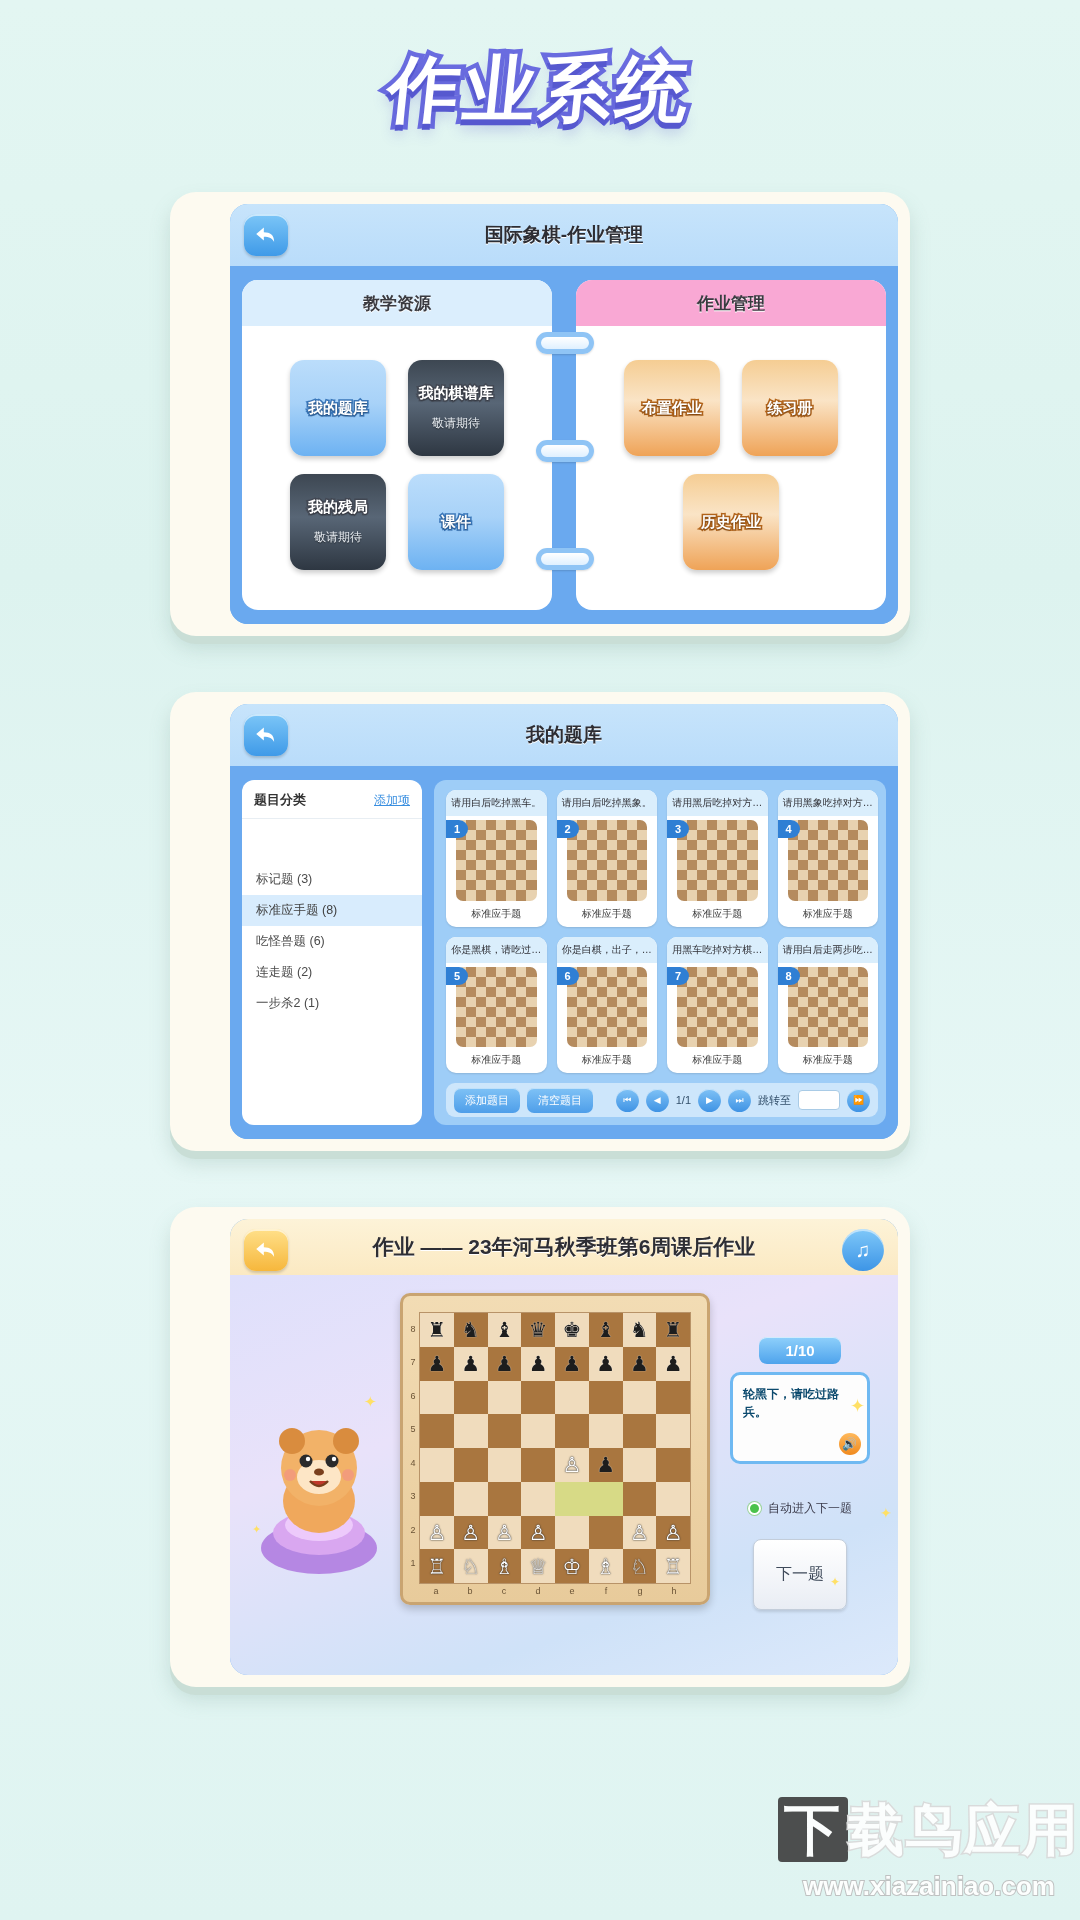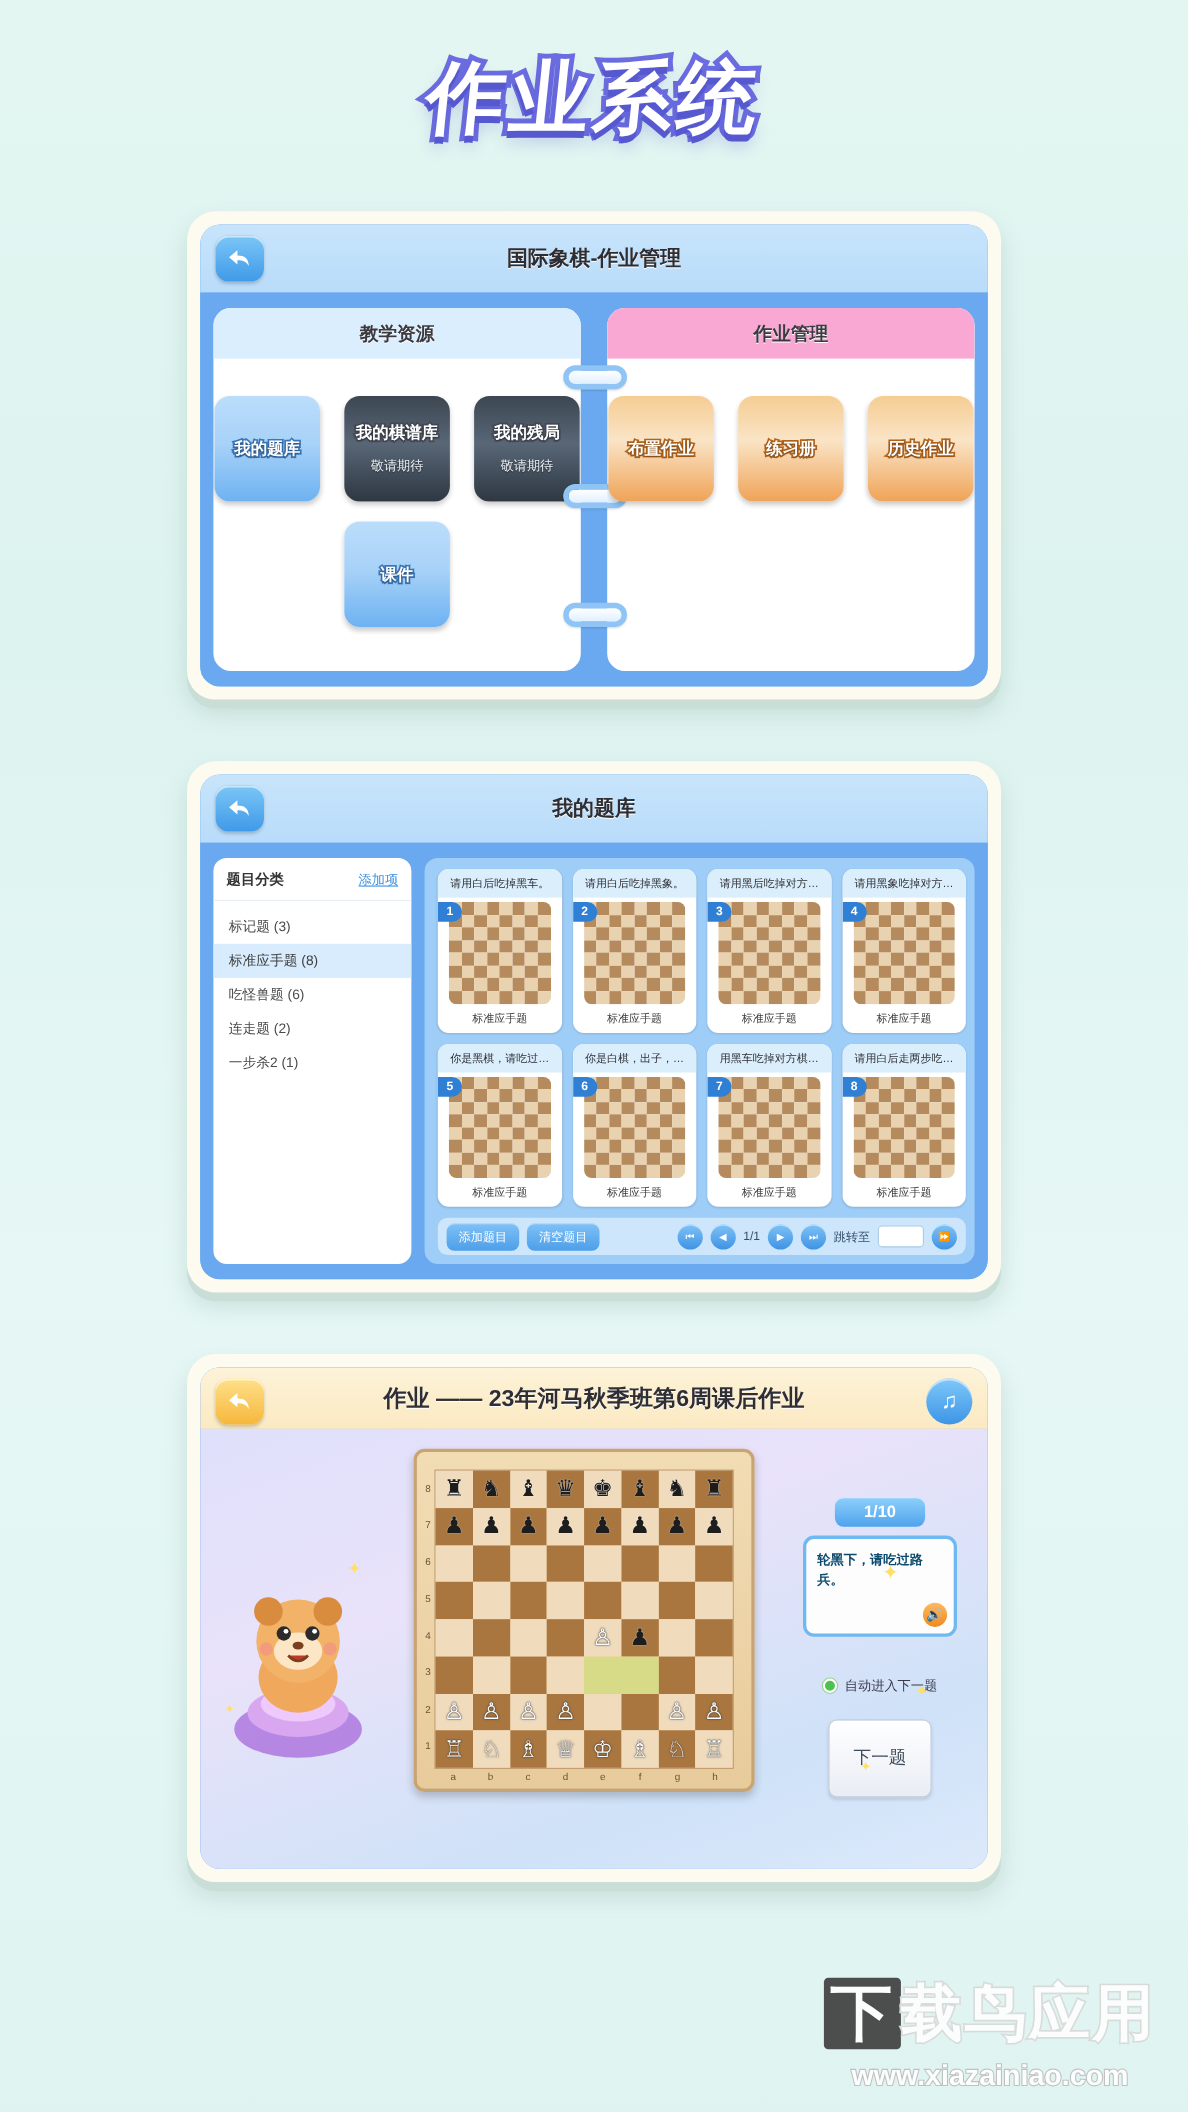--- a/index.html
+++ b/index.html
@@ -36,20 +36,21 @@
     margin: 0 auto;
     background: #fdfaf0;
     border-radius: 26px;
     box-shadow: 0 8px 0 #c9ded6, 0 12px 20px rgba(110,150,140,.25);
     padding: 12px;
   }
   .panel-inner {
     border-radius: 18px;
     overflow: hidden;
     background: #6aa9ef;
+    margin-left: 48px;
   }
   .panel-head {
     height: 62px;
     background: linear-gradient(180deg,#c7e4fb 0%, #b9dcfa 100%);
     position: relative;
     display: flex;
     align-items: center;
     justify-content: center;
   }
   .panel-head .title {
@@ -150,21 +151,21 @@
     background: #6aa9ef;
     padding: 14px 12px;
     display: flex;
     gap: 12px;
   }
   .cat-box {
     width: 180px;
     background: #ffffff;
     border-radius: 12px;
     overflow: hidden;
-    display: flex; flex-direction: column;
+    display: flex; flex-direction: column; gap: 37px;
   }
   .cat-head {
     display: flex; align-items: center; justify-content: space-between;
     padding: 11px 12px 9px 12px;
     border-bottom: 1px solid #e8eef3;
   }
   .cat-head .ch-title { font-size: 13px; font-weight: bold; color: #333; }
   .cat-head .ch-add { font-size: 12px; color: #3a8fe0; text-decoration: underline; cursor: pointer; }
   .cat-list { padding: 8px 0; }
   .cat-item {
@@ -381,21 +382,21 @@
     cursor: pointer;
     box-shadow: 0 2px 3px rgba(0,0,0,.12);
   }
 
   
   .spark { position: absolute; color: #ffe066; font-size: 15px; }
 
   
   .watermark {
     position: absolute;
-    right: 29px; bottom: 18px;
+    right: 0; bottom: 18px;
     text-align: center;
     pointer-events: none;
   }
   .wm-main {
     font-size: 56px; font-weight: bold; color: #ffffff;
     -webkit-text-stroke: 3px #d9d9d9;
     paint-order: stroke fill;
     letter-spacing: 2px;
     opacity: .9;
     font-family: "DejaVu Sans", sans-serif;

